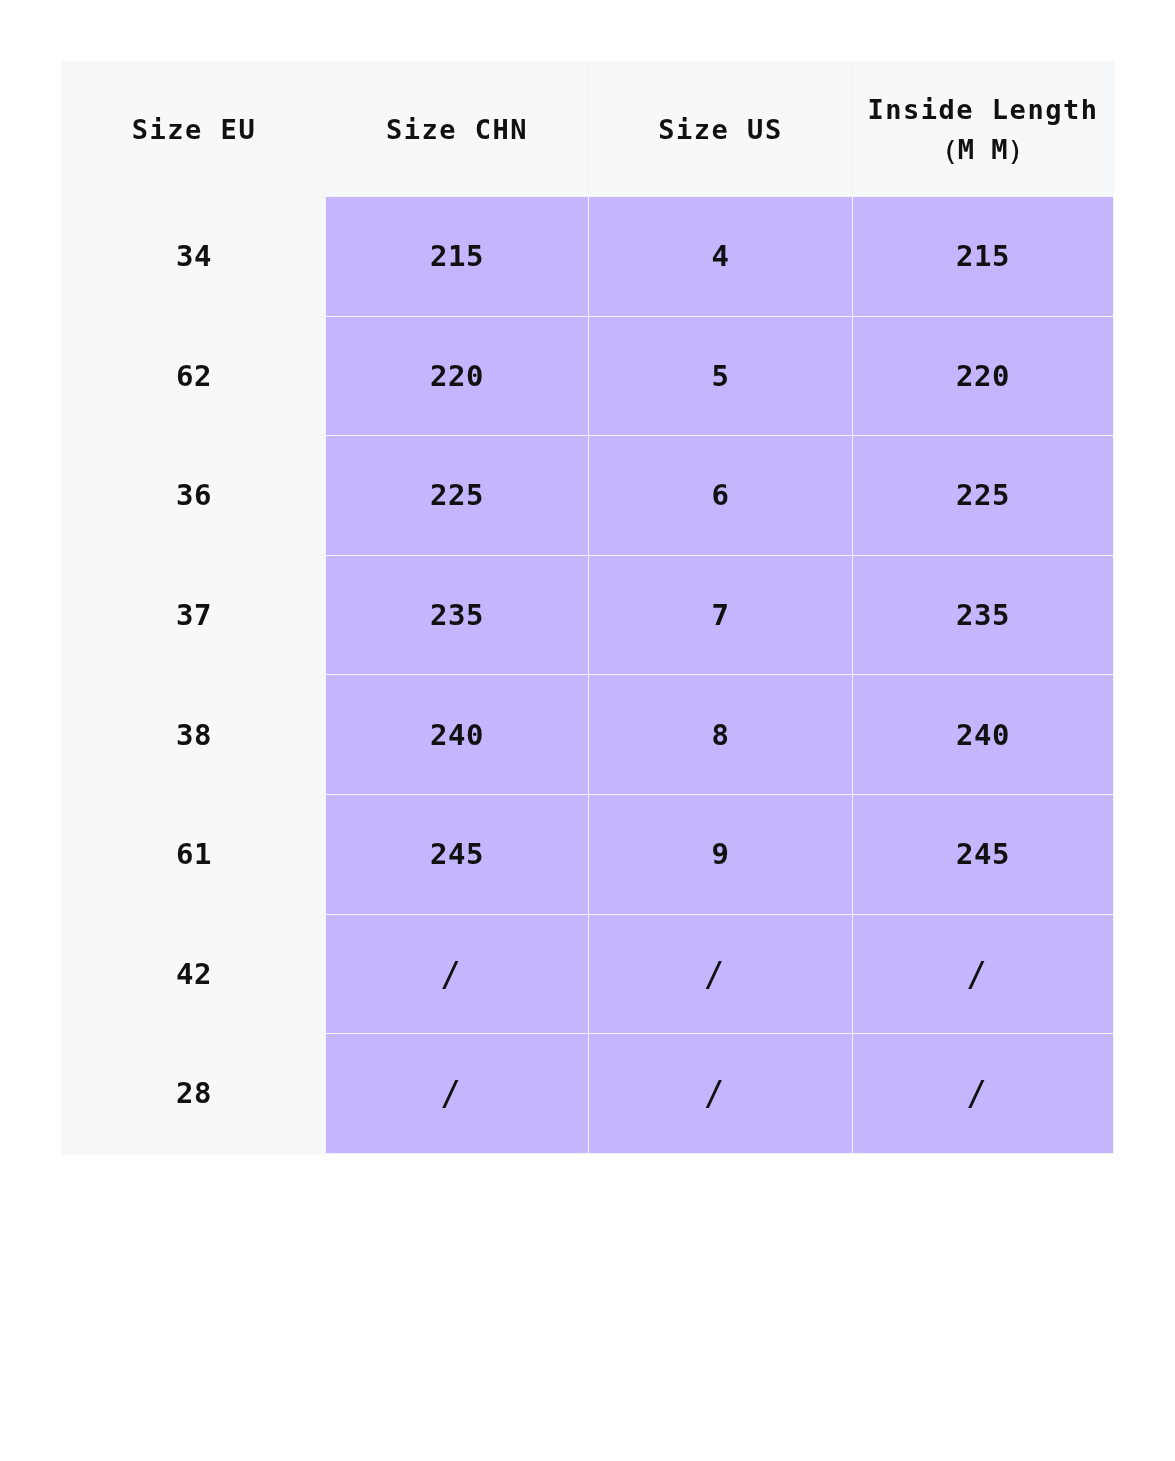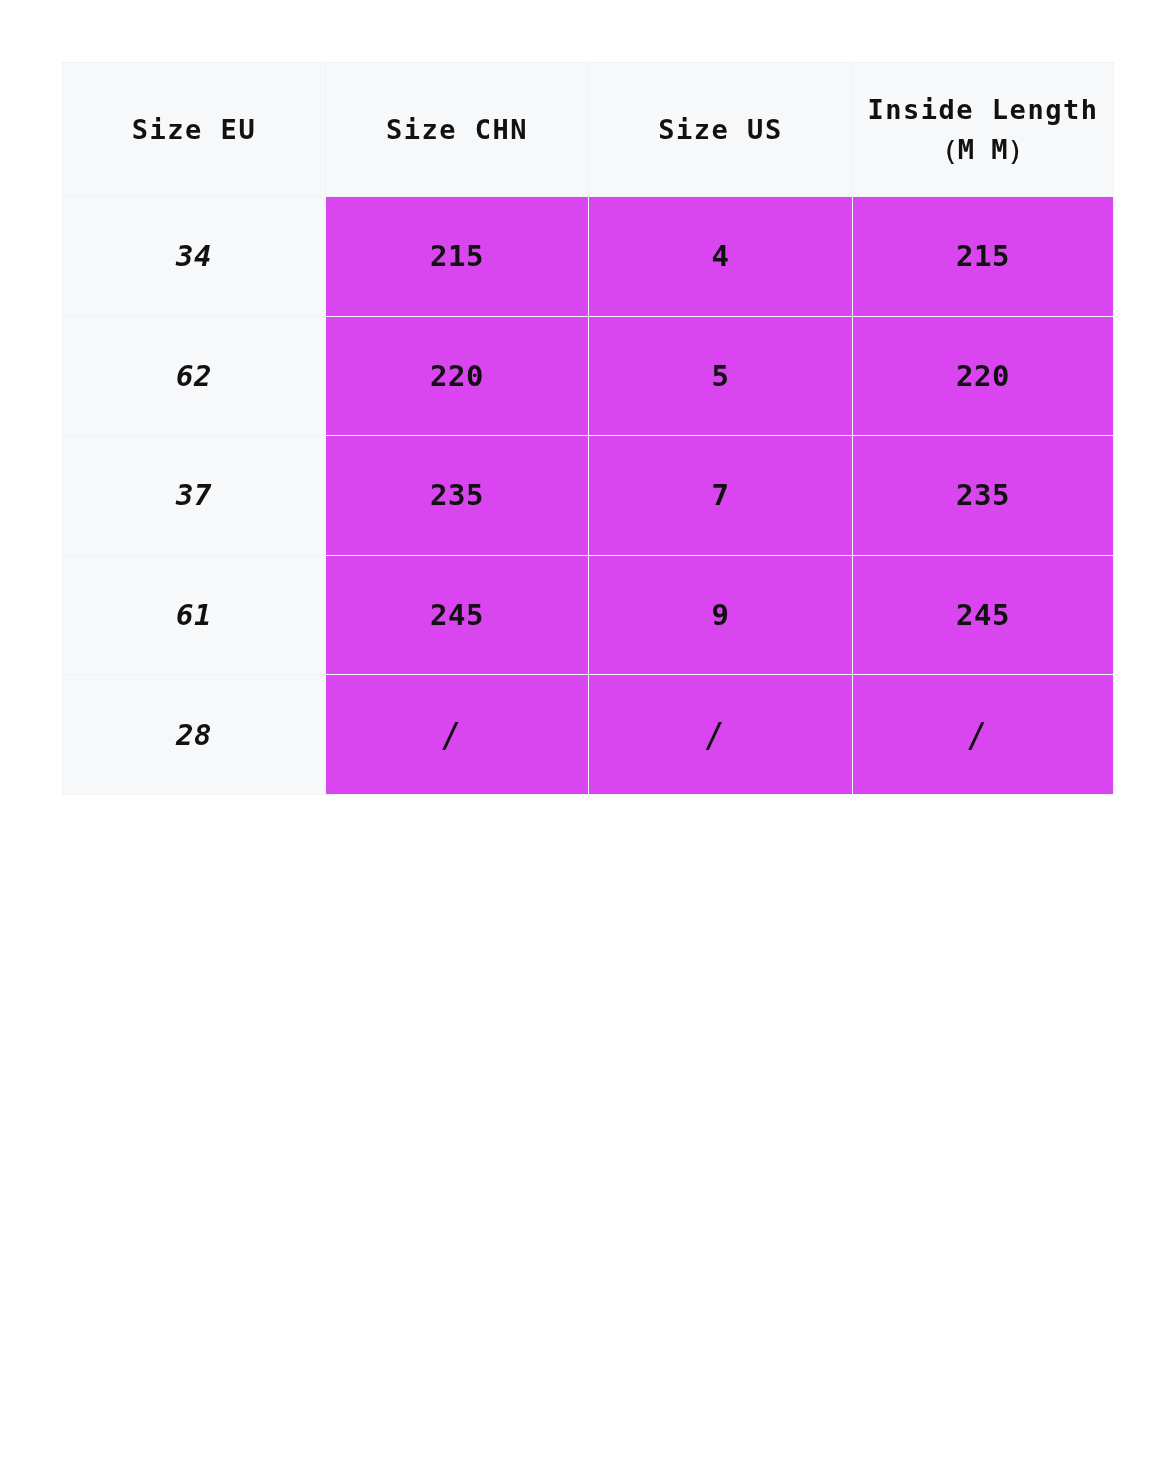--- a/index.html
+++ b/index.html
@@ -42,21 +42,21 @@
   table.size-table col.c3 { width: 264px; }
   table.size-table col.c4 { width: 261px; }
 
   table.size-table th,
   table.size-table td {
     border: 1px solid #f2f3f5;
     text-align: center;
     vertical-align: middle;
     padding: 0;
     color: #111111;
-    background: #d946ef;
+    background: #c4b5fd;
   }
 
   
   table.size-table thead th {
     height: 133px;
     background: #f7f8fa;
     font-weight: 700;
     font-size: 27px;
     letter-spacing: 1.5px;
     line-height: 1.45;
@@ -73,21 +73,20 @@
   table.size-table tbody td {
     height: 118.6px;
     font-weight: 700;
     font-size: 29px;
     letter-spacing: 0.5px;
   }
 
   
   table.size-table .col-first {
     background: #f7f8fa;
-    font-style: italic;
   }
 
   .slash {
     display: inline-block;
     transform: translateX(-6px);
     font-weight: 500;
     font-size: 34px;
   }
 </style>
 </head>
@@ -128,38 +127,56 @@
           <td>215</td>
         </tr>
 
         <tr>
           <td class="col-first">62</td>
           <td>220</td>
           <td>5</td>
           <td>220</td>
         </tr>
 
+        <tr>
+          <td class="col-first">36</td>
+          <td>225</td>
+          <td>6</td>
+          <td>225</td>
+        </tr>
 
         <tr>
           <td class="col-first">37</td>
           <td>235</td>
           <td>7</td>
           <td>235</td>
         </tr>
 
+        <tr>
+          <td class="col-first">38</td>
+          <td>240</td>
+          <td>8</td>
+          <td>240</td>
+        </tr>
 
         <tr>
           <td class="col-first">61</td>
           <td>245</td>
           <td>9</td>
           <td>245</td>
         </tr>
 
 
 
+        <tr>
+          <td class="col-first">42</td>
+          <td><span class="slash">/</span></td>
+          <td><span class="slash">/</span></td>
+          <td><span class="slash">/</span></td>
+        </tr>
 
         <tr>
           <td class="col-first">28</td>
           <td><span class="slash">/</span></td>
           <td><span class="slash">/</span></td>
           <td><span class="slash">/</span></td>
         </tr>
 
       </tbody>
     </table>

